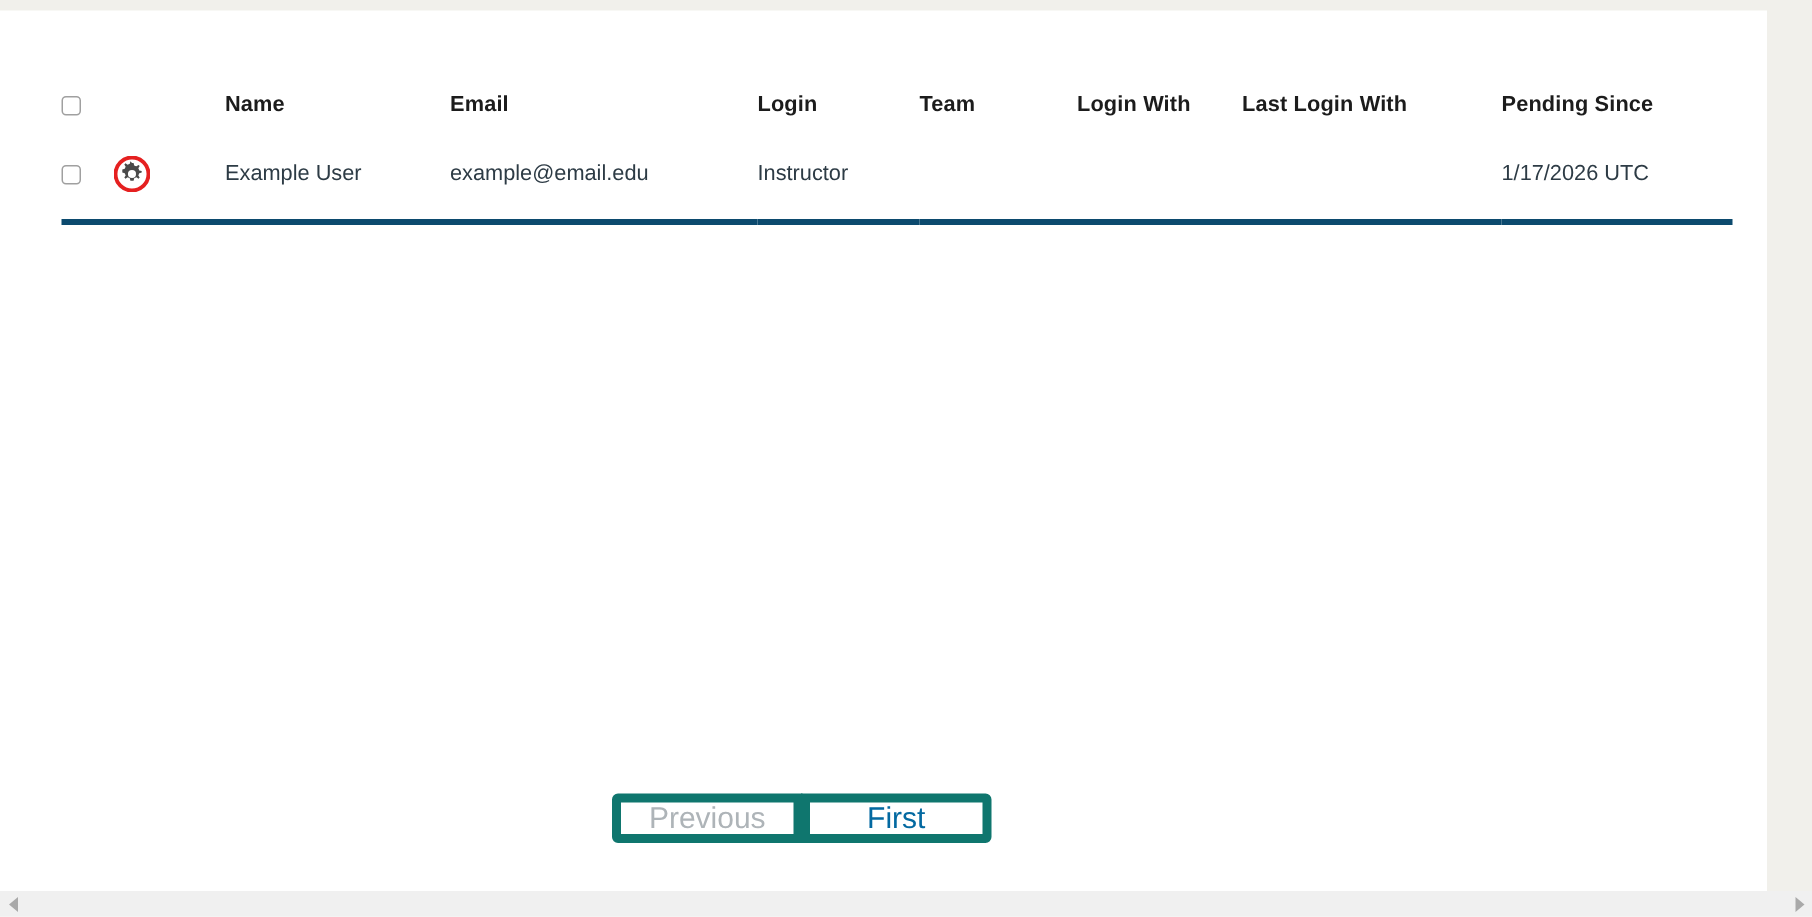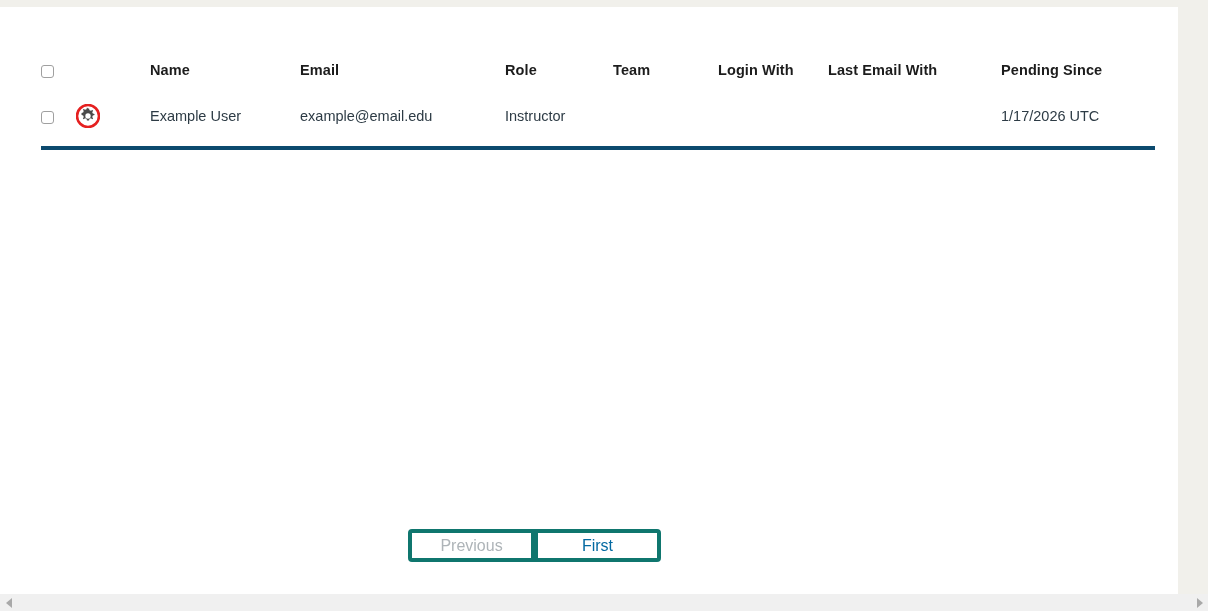--- a/index.html
+++ b/index.html
@@ -95,24 +95,24 @@
   
   .pagination {
     position: absolute;
     left: 408px;
     top: 522px;
     display: flex;
     align-items: stretch;
   }
   .pg-btn {
     font-family: "Liberation Sans", sans-serif;
-    font-size: 16px;
+    font-size: 20px;
     line-height: 1;
     background: #ffffff;
-    border: 4px solid #0f766e;
+    border: 6px solid #0f766e;
     color: #aeb4b8;
     padding: 0;
     height: 33px;
     width: 127px;
     cursor: pointer;
     margin: 0;
     margin-left: -1px;
     box-sizing: border-box;
     text-align: center;
   }
@@ -196,24 +196,24 @@
       <col class="col-pending">
     </colgroup>
     <thead>
       <tr>
         <th class="th-check">
           <input type="checkbox" class="cb" style="">
         </th>
         <th></th>
         <th>Name</th>
         <th>Email</th>
-        <th>Role</th>
+        <th>Login</th>
         <th>Team</th>
         <th>Login With</th>
-        <th>Last Email With</th>
+        <th>Last Login With</th>
         <th>Pending Since</th>
       </tr>
     </thead>
     <tbody>
       <tr>
         <td>
           <input type="checkbox" class="cb" style="">
         </td>
         <td>
           <span>

